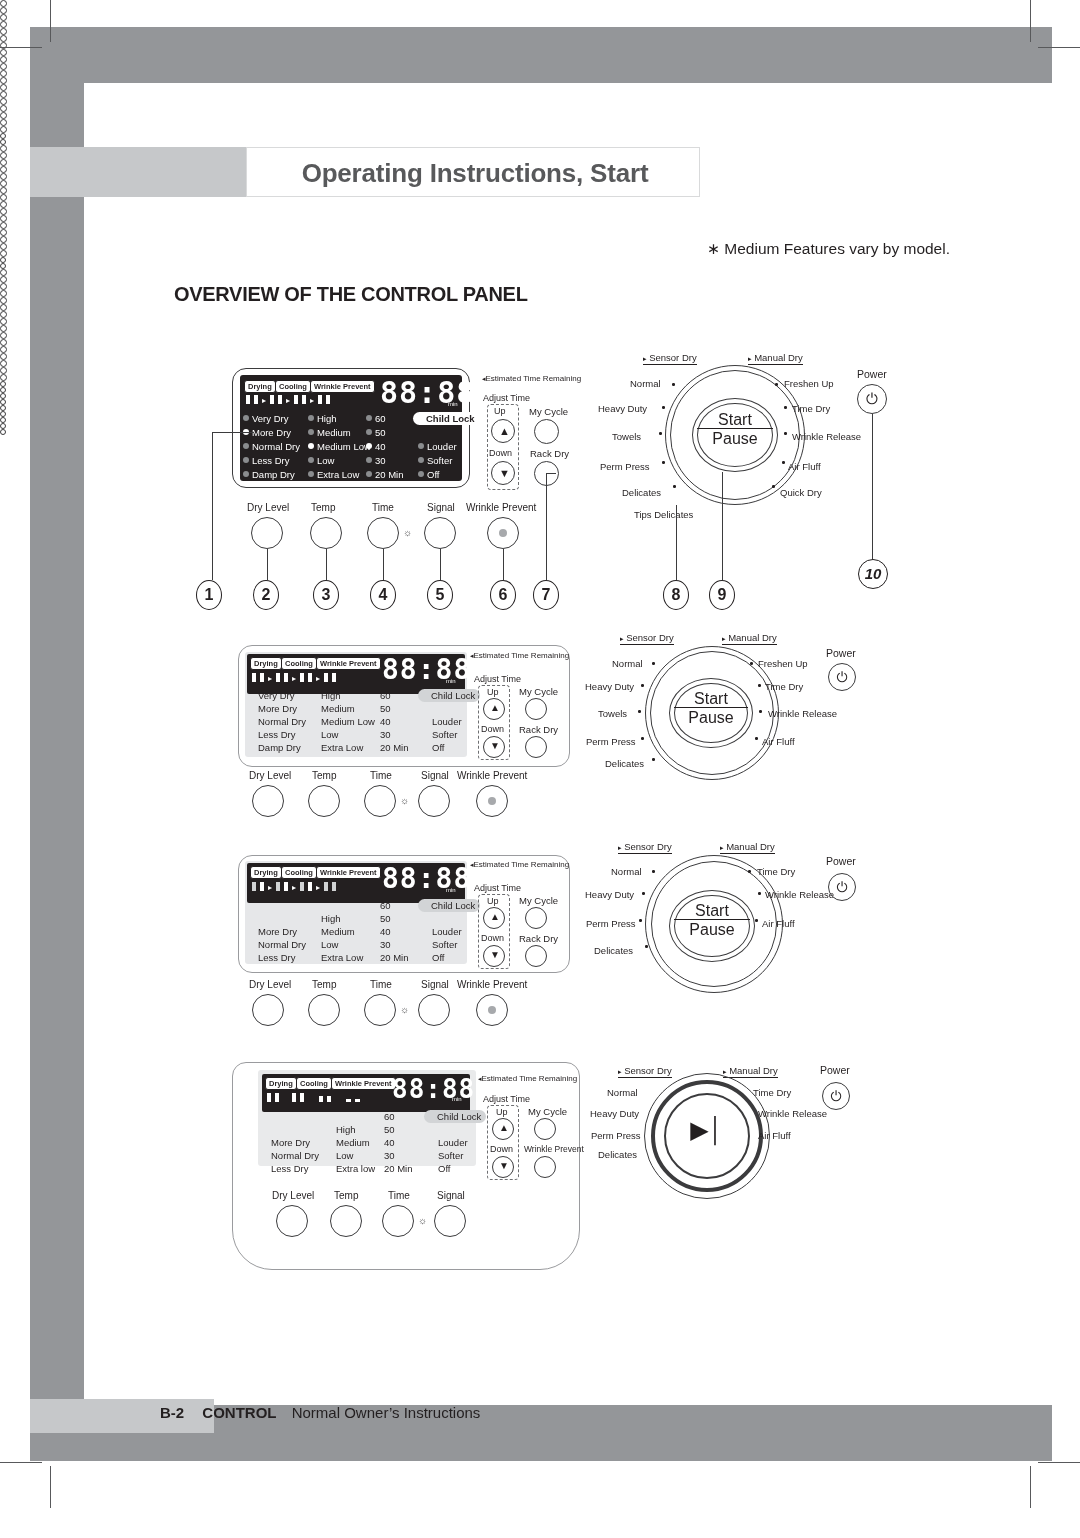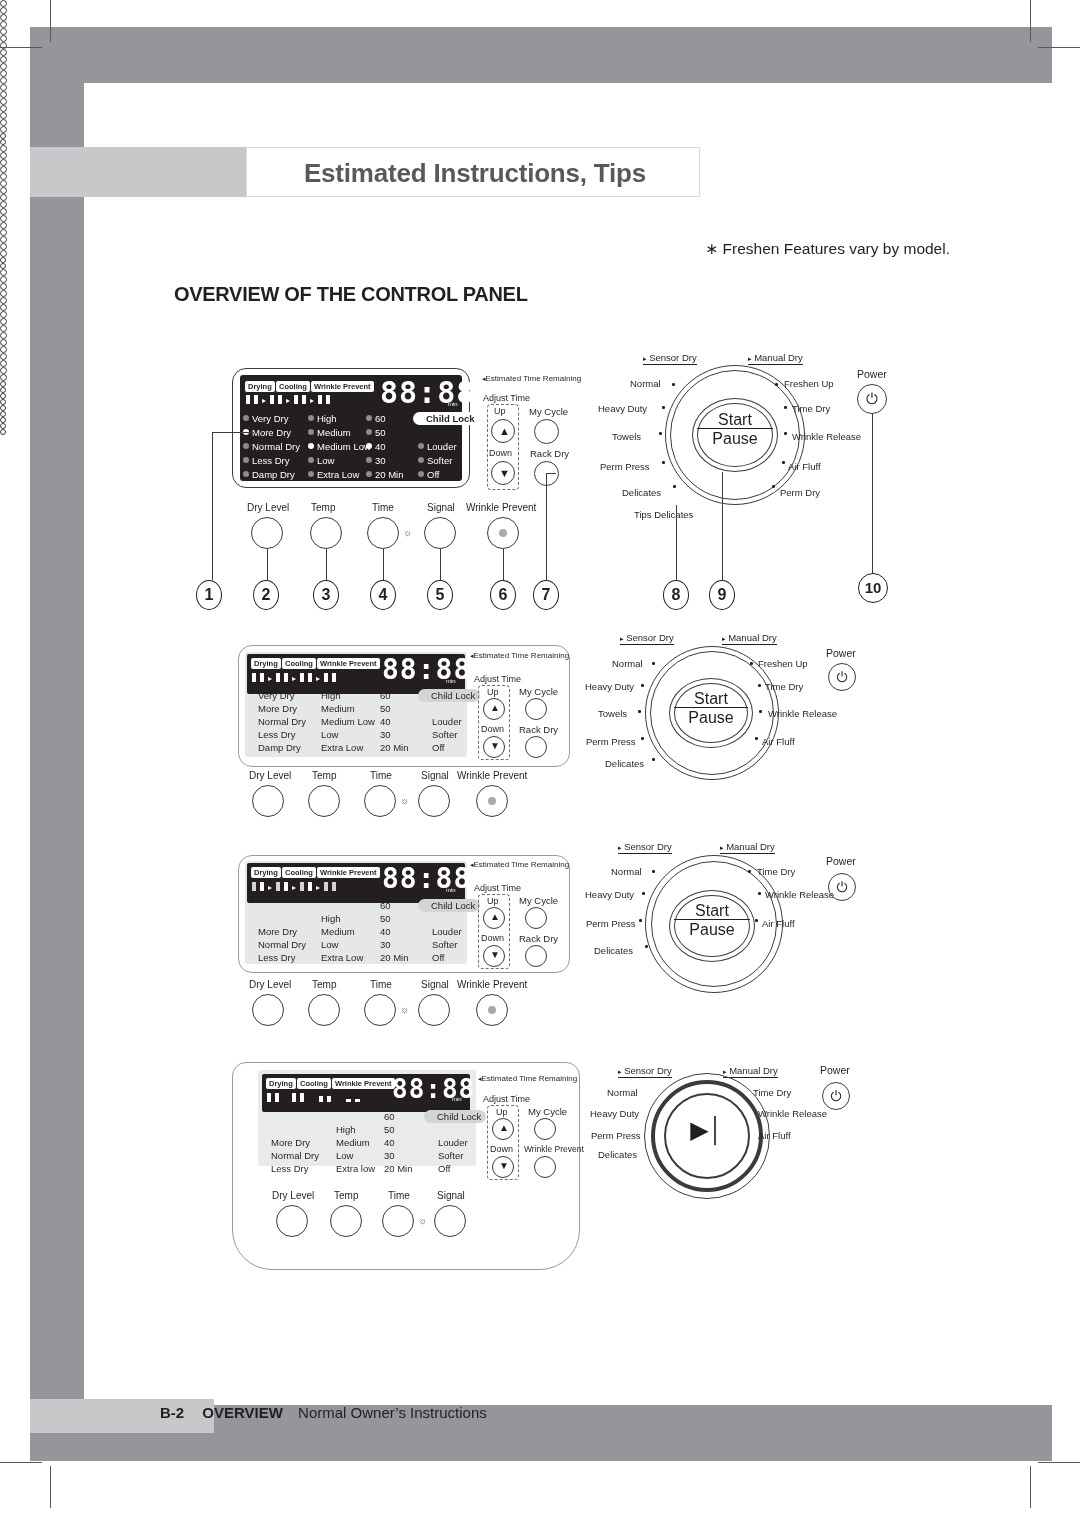--- a/index.html
+++ b/index.html
@@ -103,23 +103,23 @@
 <div class="crop h" style="left:0;top:47px;"></div>
 <div class="crop v" style="left:1030px;top:0;"></div>
 <div class="crop h" style="left:1038px;top:47px;"></div>
 <div class="crop v" style="left:50px;top:1466px;"></div>
 <div class="crop h" style="left:0;top:1462px;"></div>
 <div class="crop v" style="left:1030px;top:1466px;"></div>
 <div class="crop h" style="left:1038px;top:1462px;"></div>
 
 <div class="hdr-grey"></div>
 <div class="hdr-box"></div>
-<div class="hdr-title">Estimated Instructions, Tips</div>
-
-<div class="note">∗ Freshen Features vary by model.</div>
+<div class="hdr-title">Operating Instructions, Start</div>
+
+<div class="note">∗ Medium Features vary by model.</div>
 <div class="sect-title">OVERVIEW OF THE CONTROL PANEL</div>
 
 <div class="panel-dark" style="left:232px;top:368px;width:238px;height:120px;"></div>
 <div class="screen" style="left:240px;top:375px;width:222px;height:106px;border-radius:3px;"></div>
 
 <div class="tag" style="left:244px;top:380px;">Drying</div>
 <div class="tag" style="left:275px;top:380px;">Cooling</div>
 <div class="tag" style="left:310px;top:380px;">Wrinkle Prevent</div>
 
 <div class="bar" style="left:245px;top:394px;width:6px;height:11px;"></div>
@@ -247,39 +247,39 @@
 <div class="lbl" style="left:634px;top:509px;">Tips Delicates</div>
 
 <div class="lbl" style="left:784px;top:378px;">Freshen Up</div>
 <div class="tick" style="left:775px;top:383px;"></div>
 <div class="lbl" style="left:792px;top:403px;">Time Dry</div>
 <div class="tick" style="left:784px;top:406px;"></div>
 <div class="lbl" style="left:792px;top:431px;">Wrinkle Release</div>
 <div class="tick" style="left:784px;top:432px;"></div>
 <div class="lbl" style="left:788px;top:461px;">Air Fluff</div>
 <div class="tick" style="left:782px;top:461px;"></div>
-<div class="lbl" style="left:780px;top:487px;">Perm Dry</div>
+<div class="lbl" style="left:780px;top:487px;">Quick Dry</div>
 <div class="tick" style="left:772px;top:485px;"></div>
 
 <div class="lbl" style="left:857px;top:369px;font-size:10.5px;">Power</div>
 <div class="pwr" style="left:857px;top:384px;width:30px;height:30px;font-size:15px;line-height:28px;">⏻</div>
 <div class="line" style="left:872px;top:414px;height:166px;"></div>
 <div class="line" style="left:676px;top:505px;height:75px;"></div>
 <div class="line" style="left:722px;top:472px;height:108px;"></div>
 
 <div class="numcirc" style="left:196px;top:580px;">1</div>
 <div class="numcirc" style="left:253px;top:580px;">2</div>
 <div class="numcirc" style="left:313px;top:580px;">3</div>
 <div class="numcirc" style="left:370px;top:580px;">4</div>
 <div class="numcirc" style="left:427px;top:580px;">5</div>
 <div class="numcirc" style="left:490px;top:580px;">6</div>
 <div class="numcirc" style="left:533px;top:580px;">7</div>
 <div class="numcirc" style="left:663px;top:580px;">8</div>
 <div class="numcirc" style="left:709px;top:580px;">9</div>
-<div class="numcirc" style="left:858px;top:573px;width:30px;font-size:15px;">10</div>
+<div class="numcirc" style="left:858px;top:559px;width:30px;font-size:15px;font-style:italic;">10</div>
 
 <div class="panel-light" style="left:238px;top:645px;width:332px;height:122px;"></div>
 <div class="screen-lt" style="left:245px;top:652px;width:222px;height:105px;border-radius:3px;border:none;background:#e6e7e9;"></div>
 <div class="screen" style="left:247px;top:654px;width:218px;height:40px;border-radius:2px;"></div>
 
 <div class="tag" style="left:250px;top:657px;">Drying</div>
 <div class="tag" style="left:281px;top:657px;">Cooling</div>
 <div class="tag" style="left:316px;top:657px;">Wrinkle Prevent</div>
 <div class="bar" style="left:251px;top:672px;width:6px;height:11px;"></div>
 <div class="bar" style="left:259px;top:672px;width:6px;height:11px;"></div>
@@ -633,15 +633,15 @@
 <div class="dot-o" style="left:750px;top:1111px;width:6px;height:6px;"></div>
 <div class="lbl" style="left:758px;top:1130px;">Air Fluff</div>
 <div class="dot-o" style="left:750px;top:1133px;width:6px;height:6px;"></div>
 
 <div class="lbl" style="left:820px;top:1065px;font-size:10.5px;">Power</div>
 <div class="pwr" style="left:822px;top:1082px;width:28px;height:28px;font-size:14px;line-height:26px;">⏻</div>
 
 <div class="ft-grey"></div>
 <div class="ft-txt">
   <span class="ft-b1">B-2</span>
-  <span class="ft-sam">OVERVIEW</span>
+  <span class="ft-sam">CONTROL</span>
   <span>Normal Owner’s Instructions</span>
 </div>
 
 </body></html>

